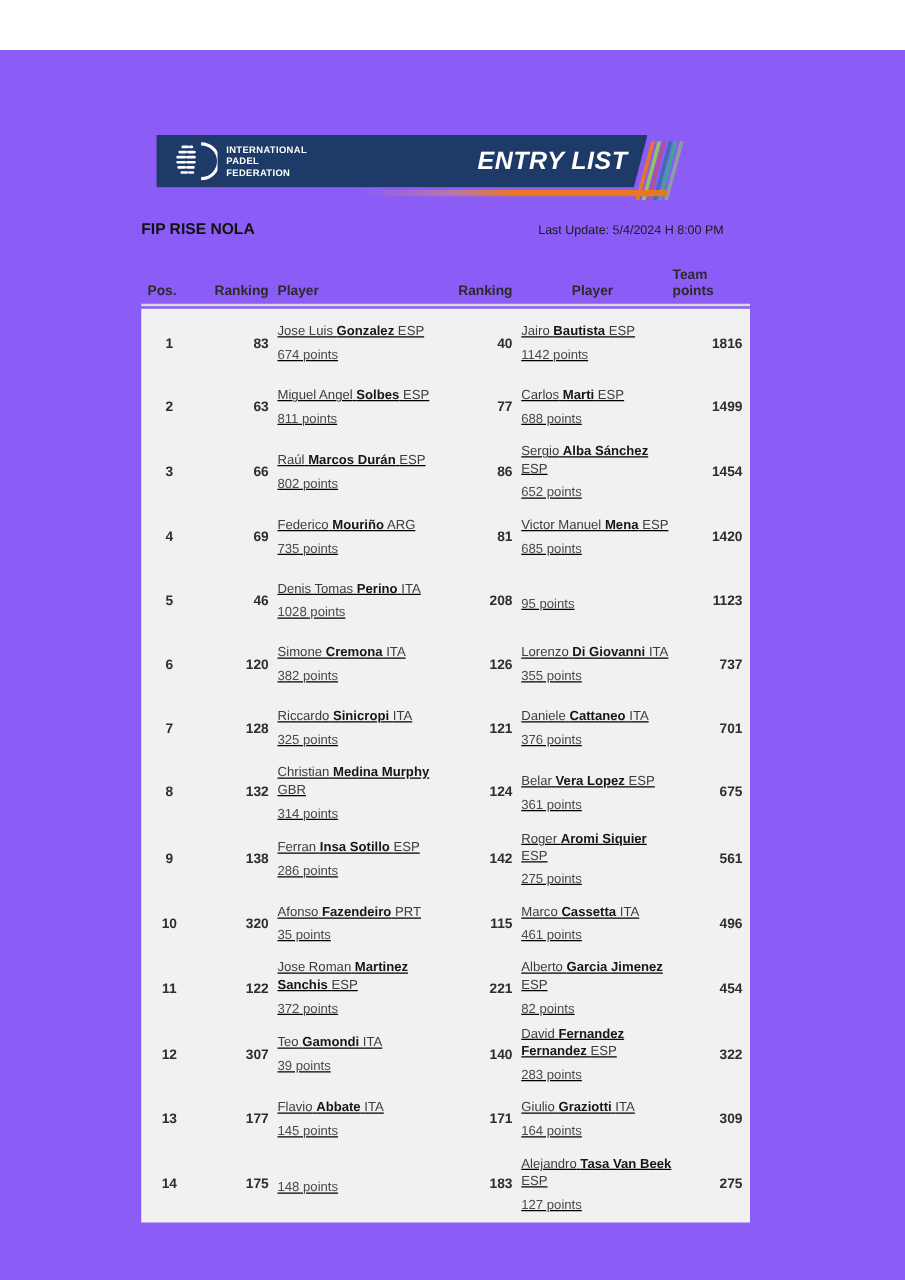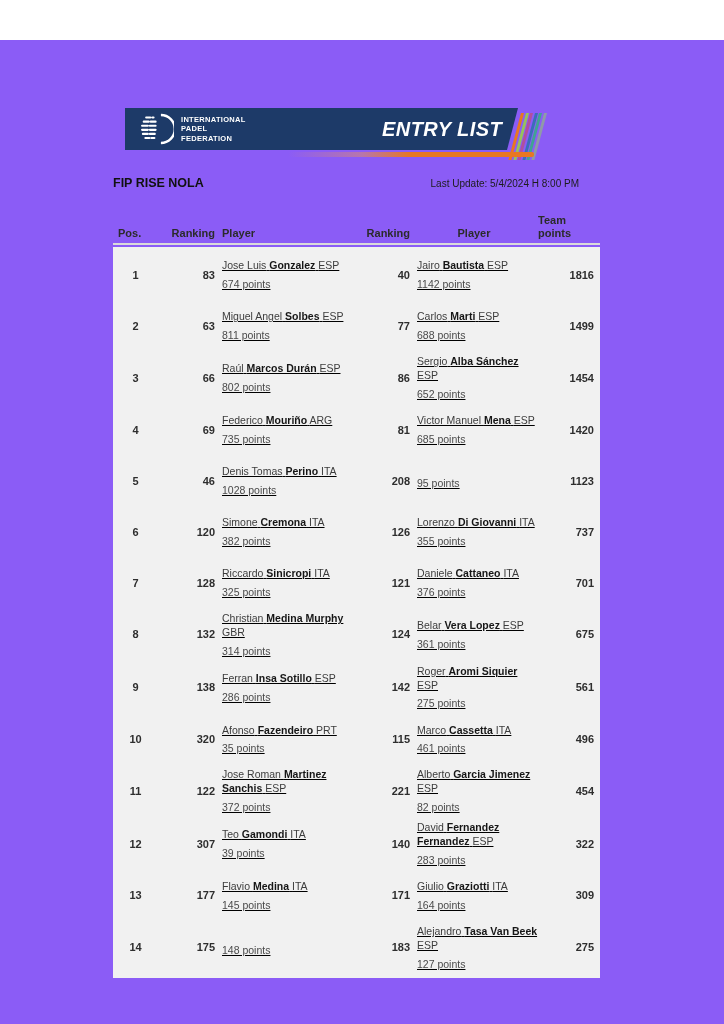--- a/index.html
+++ b/index.html
@@ -289,21 +289,21 @@
       <div class="pname"><span>David</span> <b>Fernandez Fernandez</b> <span>ESP</span></div>
       <div class="ppoints">283 points</div>
     </div>
     <div class="c-team">322</div>
   </div>
 
   <div class="trow">
     <div class="c-pos">13</div>
     <div class="c-rank">177</div>
     <div class="c-player">
-      <div class="pname"><span>Flavio</span> <b>Medina</b> <span>ITA</span></div>
+      <div class="pname"><span>Flavio</span> <b>Abbate</b> <span>ITA</span></div>
       <div class="ppoints">145 points</div>
     </div>
     <div class="c-rank">171</div>
     <div class="c-player">
       <div class="pname"><span>Giulio</span> <b>Graziotti</b> <span>ITA</span></div>
       <div class="ppoints">164 points</div>
     </div>
     <div class="c-team">309</div>
   </div>
 

